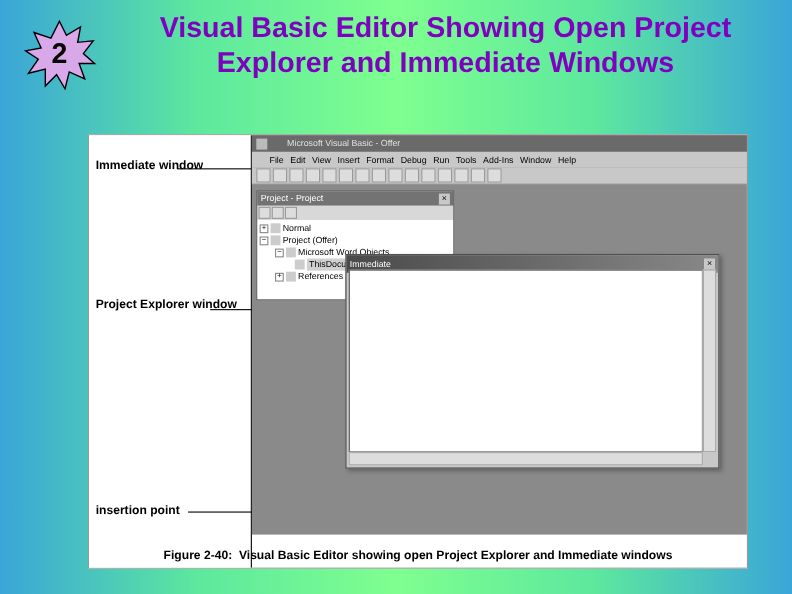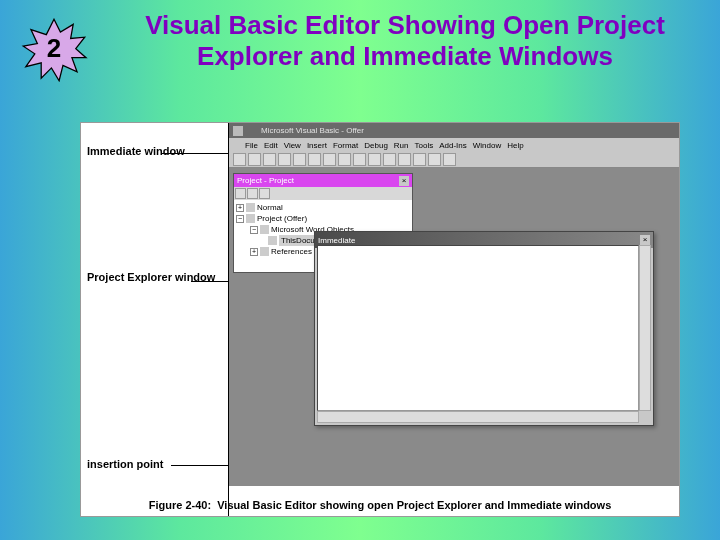--- a/index.html
+++ b/index.html
@@ -119,21 +119,21 @@
     position: absolute;
     top: 50px;
     left: 4px;
     width: 180px;
     height: 100px;
     background: #c8c8c8;
     border: 1px solid #555;
   }
   .pe-title {
     height: 13px;
-    background: #d946ef;
+    background: #737373;
     color: #fff;
     font-size: 8px;
     padding: 1px 3px;
     display: flex;
     justify-content: space-between;
     align-items: center;
   }
   .pe-close {
     width: 10px; height: 10px; background: #c8c8c8; color: #000;
     font-size: 8px; text-align: center; line-height: 10px;

